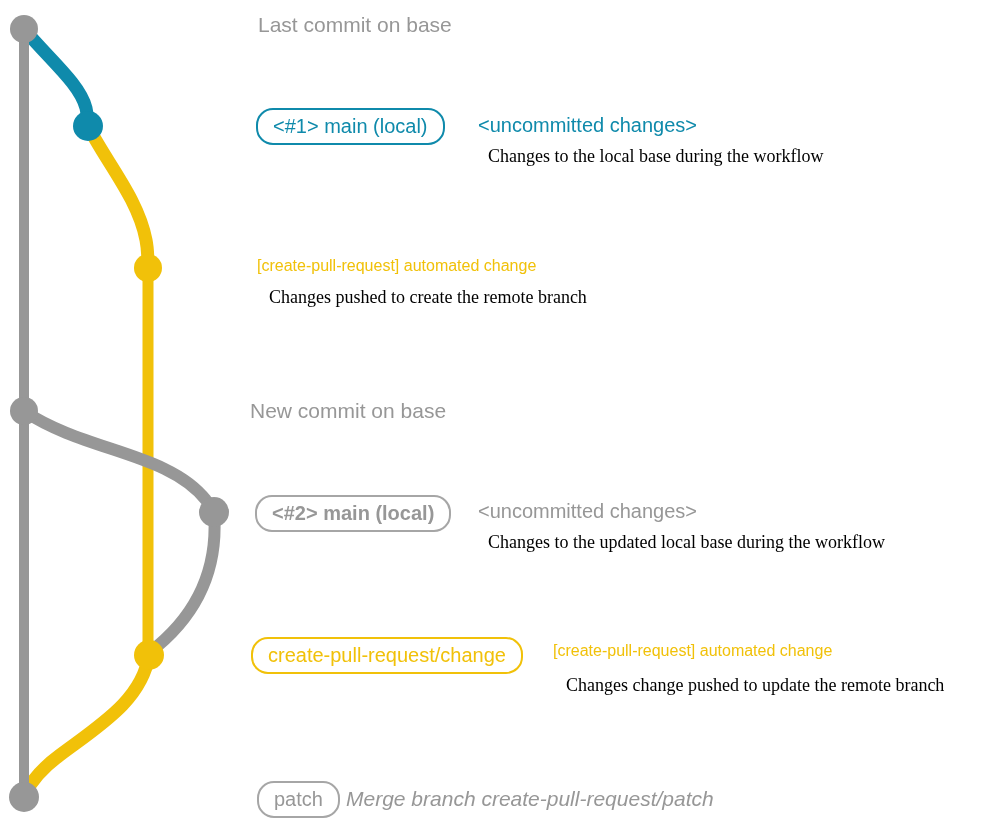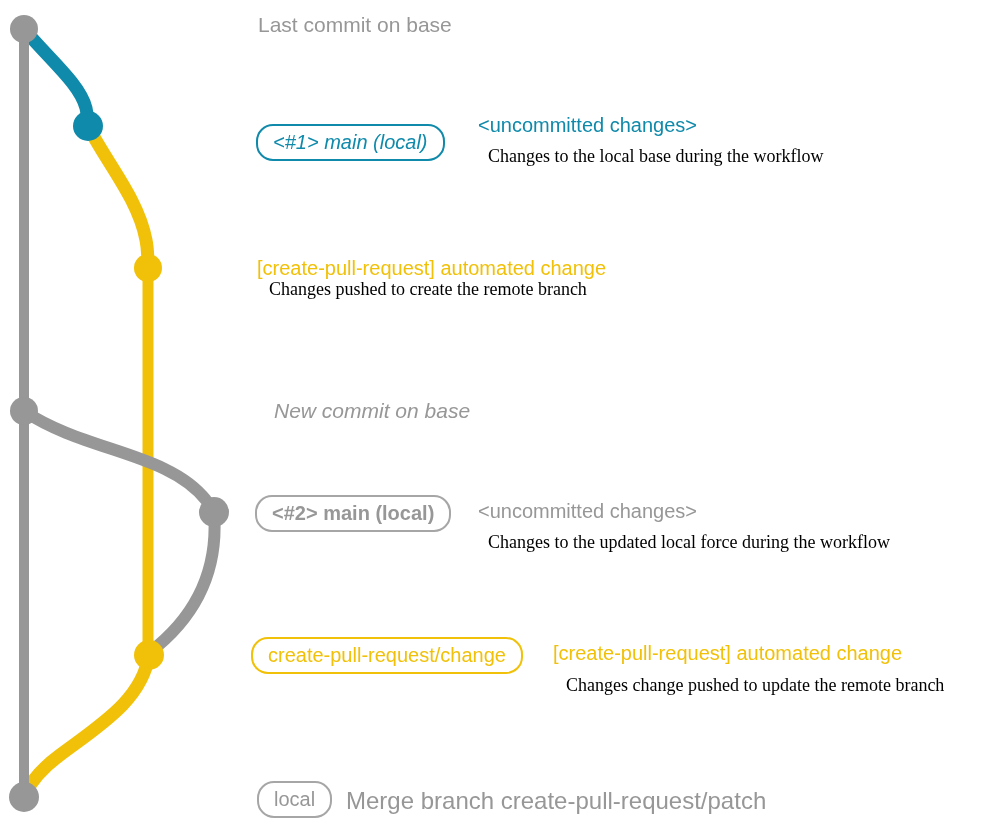--- a/index.html
+++ b/index.html
@@ -24,22 +24,22 @@
     border-radius: 17px;
     background: #fff;
     box-sizing: border-box;
     font-size: 20px;
   }
   .tag-blue   { border-color: var(--blue);   color: var(--blue); }
   .tag-gray   { border-color: #a6a6a6;       color: var(--gray); }
   .tag-yellow { border-color: var(--yellow); color: var(--yellow); }
   .note-blue   { color: var(--blue);   font-size: 20px; }
   .note-gray   { color: var(--gray);   font-size: 20px; }
-  .msg-yellow  { color: var(--yellow); font-size: 20px; }
-  .msg-gray    { color: var(--gray);   font-size: 24px; }
+  .msg-yellow  { color: var(--yellow); font-size: 16px; }
+  .msg-gray    { color: var(--gray);   font-size: 21px; font-style: italic; }
   .detail {
     font-family: Liberation Serif, serif;
     font-size: 18px;
     color: var(--detail, #000);
   }
 </style>
 </head>
 <body>
 
 <div class="stage">
@@ -61,41 +61,41 @@
     <circle cx="88" cy="126" r="15" fill="#0f8aab"></circle>
     <circle cx="148" cy="268" r="14" fill="#f1c109"></circle>
     <circle cx="24" cy="411" r="14" fill="#979797"></circle>
     <circle cx="214" cy="512" r="15" fill="#979797"></circle>
     <circle cx="149" cy="655" r="15" fill="#f1c109"></circle>
     <circle cx="24" cy="797" r="15" fill="#979797"></circle>
   </svg>
 
   <div class="abs glabel" style="left:258px; top:13px;">Last commit on base</div>
 
-  <div class="tagbox tag-blue" style="left:256px; top:124px;font-style:italic;">
+  <div class="tagbox tag-blue" style="left:256px; top:108px;">
     <span>&lt;#1&gt; main (local)</span>
   </div>
   <div class="abs note-blue" style="left:478px; top:114px;">&lt;uncommitted changes&gt;</div>
   <div class="abs detail" style="left:488px; top:146px;">Changes to the local base during the workflow</div>
 
   <div class="abs msg-yellow" style="left:257px; top:257px;">[create-pull-request] automated change</div>
-  <div class="abs detail" style="left:269px; top:279px;">Changes pushed to create the remote branch</div>
+  <div class="abs detail" style="left:269px; top:287px;">Changes pushed to create the remote branch</div>
 
-  <div class="abs glabel" style="left:274px; top:399px;font-style:italic;">New commit on base</div>
+  <div class="abs glabel" style="left:250px; top:399px;">New commit on base</div>
 
   <div class="tagbox tag-gray" style="left:255px; top:495px;font-weight:bold;">
     <span>&lt;#2&gt; main (local)</span>
   </div>
   <div class="abs note-gray" style="left:478px; top:500px;">&lt;uncommitted changes&gt;</div>
-  <div class="abs detail" style="left:488px; top:532px;">Changes to the updated local force during the workflow</div>
+  <div class="abs detail" style="left:488px; top:532px;">Changes to the updated local base during the workflow</div>
 
   <div class="tagbox tag-yellow" style="left:251px; top:637px;">
     <span>create-pull-request/change</span>
   </div>
   <div class="abs msg-yellow" style="left:553px; top:642px;">[create-pull-request] automated change</div>
   <div class="abs detail" style="left:566px; top:675px;">Changes change pushed to update the remote branch</div>
 
   <div class="tagbox tag-gray" style="left:257px; top:781px;">
-    <span>local</span>
+    <span>patch</span>
   </div>
   <div class="abs msg-gray" style="left:346px; top:787px;">Merge branch create-pull-request/patch</div>
 
 </div>
 
 </body></html>

